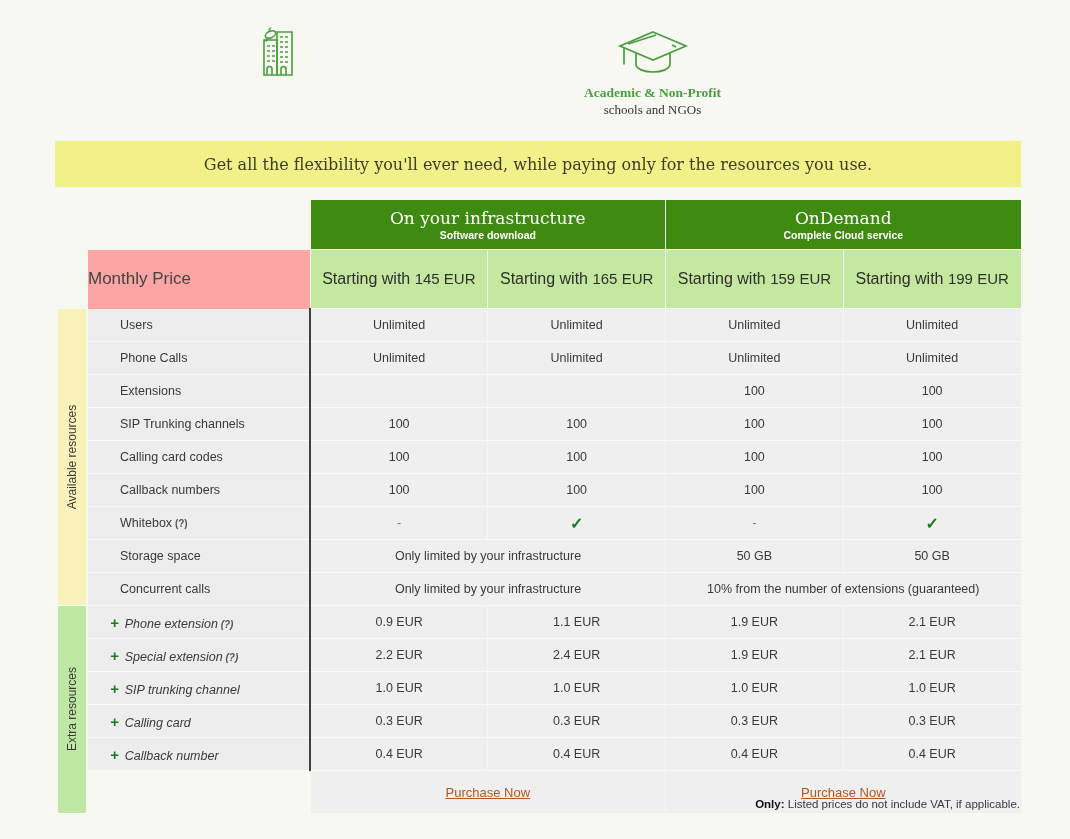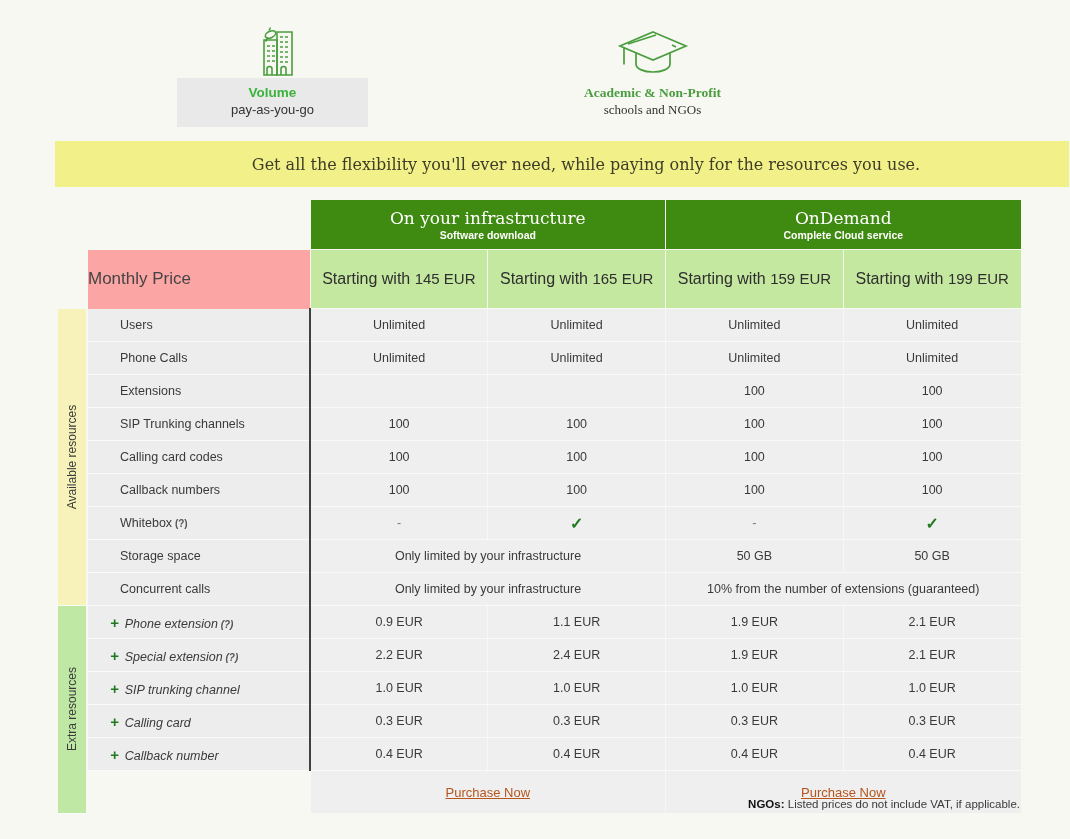--- a/index.html
+++ b/index.html
@@ -33,21 +33,21 @@
   #tab-volume{left:177px;width:191px;}
   #tab-academic{left:557px;width:191px;font-family:Liberation Serif, serif;}
   #tab-academic .plan-title{color:#4a9d3f;}
 
   
   .banner{
     position:absolute;left:55px;top:141px;width:966px;height:46px;
     background:#f2f189;
     display:flex;align-items:center;justify-content:center;
     font-family:"DejaVu Serif",serif;
-    font-size:16px;color:#3d3d28;padding-left:48px;
+    font-size:16px;color:#3d3d28;
   }
 
   
   .tbl{
     position:absolute;left:55px;top:199px;width:966px;
     border-collapse:collapse;
     table-layout:fixed;
   }
   .tbl td{padding:0;vertical-align:middle;}
 
@@ -140,24 +140,20 @@
           <path d="M19 16 h13 v35 h-13 z"></path>
           <path d="M32 8 h15 v43 h-15 z"></path>
           <path d="M22 22 h3 M27 22 h3 M22 27 h3 M27 27 h3 M22 32 h3 M27 32 h3 M22 37 h3 M27 37 h3"></path>
           <path d="M35 13 h3 M40 13 h3 M35 18 h3 M40 18 h3 M35 23 h3 M40 23 h3 M35 28 h3 M40 28 h3 M35 33 h3 M40 33 h3 M35 38 h3 M40 38 h3"></path>
           <path d="M22 51 v-6 a2.5 2.5 0 0 1 5 0 v6"></path>
           <path d="M36 51 v-6 a2.5 2.5 0 0 1 5 0 v6"></path>
           <ellipse cx="25.5" cy="10.5" rx="5.5" ry="3.2" transform="rotate(-25 25.5 10.5)"></ellipse>
           <path d="M23 13.5 l-2.5 4"></path>
           <path d="M24 6.5 l1.5 -3"></path>
         </svg>
-      </div>
-      <div class="labels">
-        <div class="plan-title">Volume</div>
-        <div class="plan-sub">pay-as-you-go</div>
       </div>
     </div>
 
     <div class="plan-tab" id="tab-academic">
       <div class="icon-wrap">
         <svg width="78" height="52" viewBox="0 0 78 52" fill="none" stroke="#4a9d3f" stroke-width="1.7">
           <path d="M39 6 L72 20 L39 34 L6 20 Z"></path>
           <path d="M22 27 v11 c0 5 8 8 17 8 s17 -3 17 -8 v-11"></path>
           <path d="M10 21.5 v17"></path>
           <path d="M14 18 L42 9"></path>
@@ -312,17 +308,17 @@
         </tr>
         <tr class="purchase">
           <td class="blank"></td>
           <td class="pz" colspan="2"><span class="buy-link">Purchase Now</span></td>
           <td class="pz" colspan="2"><span class="buy-link">Purchase Now</span></td>
         </tr>
       </tbody>
   </table>
 
   <div class="note">
-    <b>NGOs:</b>
+    <b>Only:</b>
     <span>Listed prices do not include VAT, if applicable.</span>
   </div>
 
 </div>
 
 </body></html>

